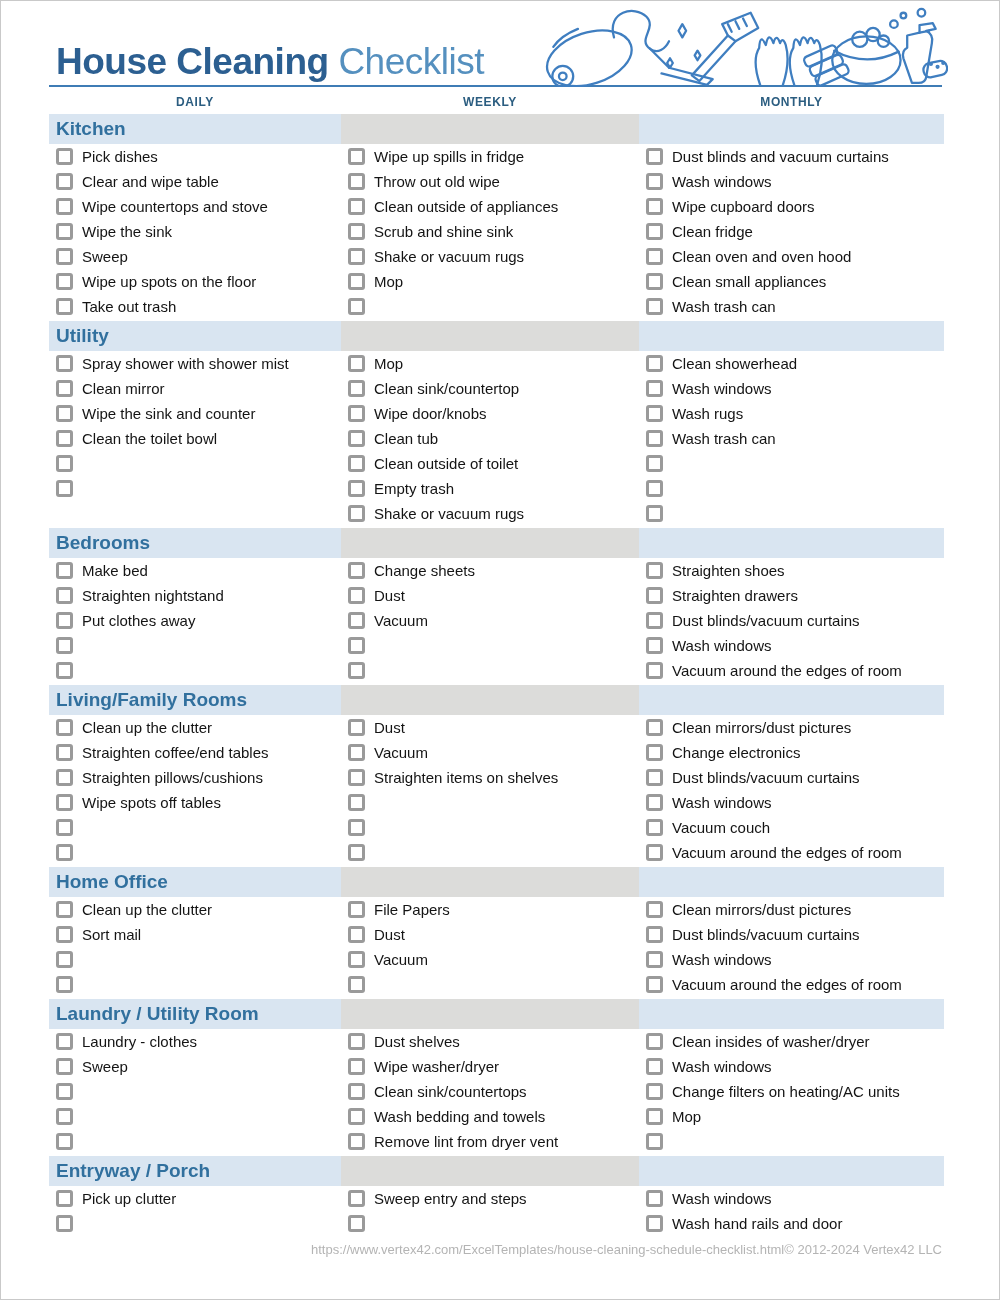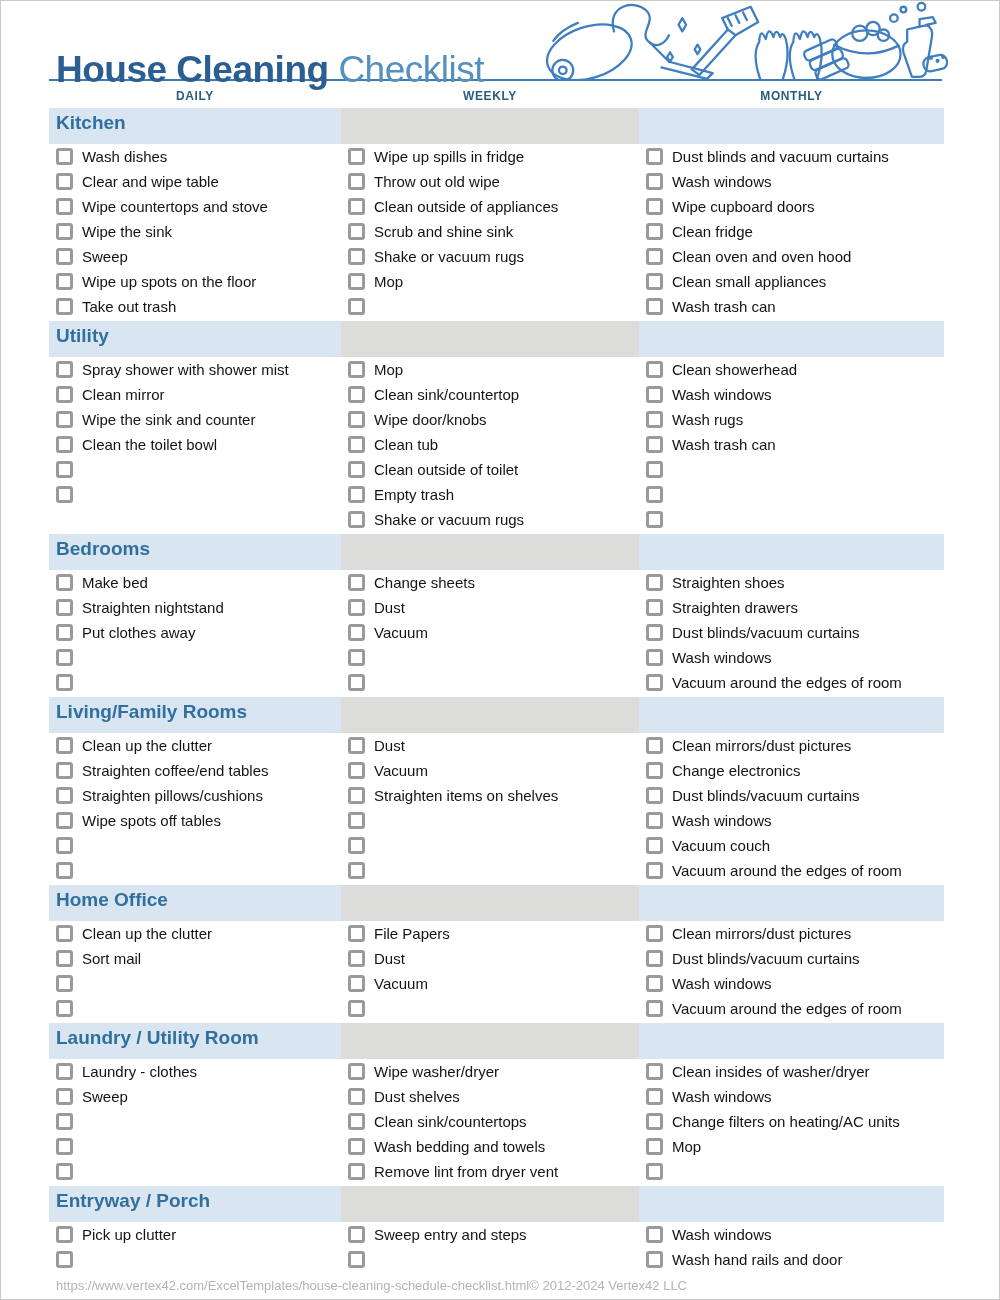--- a/index.html
+++ b/index.html
@@ -12,22 +12,22 @@
   .page {
     width: 1000px; height: 1300px;
     border: 1px solid #c9c9c9;
     background: #ffffff;
     position: relative;
     overflow: hidden;
   }
   
   .header {
     position: relative;
-    margin: 8px 57px 0 48px;
-    height: 72px;
+    margin: 0 57px 0 48px;
+    height: 86px;
     border-bottom: 2px solid #3f7cb5;
   }
   .doc-title {
     position: absolute;
     left: 7px; top: 40px;
     font-size: 37px;
     letter-spacing: -0.5px;
     white-space: nowrap;
   }
   .doc-title .t1 { font-weight: bold; color: #2c5f91; }
@@ -51,21 +51,21 @@
     font-size: 12px;
     letter-spacing: 0.6px;
     color: #2b5d80;
   }
   
   .sections { margin-left: 48px; width: 895px; }
   .section + .section { margin-top: 2px; }
   .band {
     display: grid;
     grid-template-columns: 292px 298px 305px;
-    height: 36px;
+    height: 30px;
     text-decoration: underline;
   }
   .band-cell.blue { background: #d9e5f1; }
   .band-cell.gray { background: #dcdcda; }
   .section-title {
     display: inline-block;
     padding-left: 7px;
     font-size: 19px;
     font-weight: bold;
     color: #31709e;
@@ -93,21 +93,21 @@
   .item-label {
     margin-left: 9px;
     font-size: 15px;
     color: #141414;
     white-space: nowrap;
   }
   
   .footer {
     margin: 6px 57px 0 48px;
     display: flex;
-    justify-content: flex-start;
+    justify-content: flex-end;
     align-items: baseline;
   }
   .footer-url, .footer-copy {
     font-size: 13px;
     color: #b4b4b4;
     text-decoration: none;
   }
   .footer-url { padding-left: 7px; }
 </style>
 </head>
@@ -181,21 +181,21 @@
       <div class="section">
         <div class="band">
           <div class="band-cell blue"><span class="section-title">Kitchen</span></div>
           <div class="band-cell gray"></div>
           <div class="band-cell blue"></div>
         </div>
         <div class="section-body">
           <div class="col">
             <div class="row">
               <span class="checkbox"></span>
-              <span class="item-label">Wash dishes</span>
+              <span class="item-label">Pick dishes</span>
             </div>
             <div class="row">
               <span class="checkbox"></span>
               <span class="item-label">Clear and wipe table</span>
             </div>
             <div class="row">
               <span class="checkbox"></span>
               <span class="item-label">Wipe countertops and stove</span>
             </div>
             <div class="row">
@@ -622,25 +622,25 @@
               <span class="item-label"></span>
             </div>
             <div class="row">
               <span class="checkbox"></span>
               <span class="item-label"></span>
             </div>
           </div>
           <div class="col">
             <div class="row">
               <span class="checkbox"></span>
+              <span class="item-label">Dust shelves</span>
+            </div>
+            <div class="row">
+              <span class="checkbox"></span>
               <span class="item-label">Wipe washer/dryer</span>
-            </div>
-            <div class="row">
-              <span class="checkbox"></span>
-              <span class="item-label">Dust shelves</span>
             </div>
             <div class="row">
               <span class="checkbox"></span>
               <span class="item-label">Clean sink/countertops</span>
             </div>
             <div class="row">
               <span class="checkbox"></span>
               <span class="item-label">Wash bedding and towels</span>
             </div>
             <div class="row">

